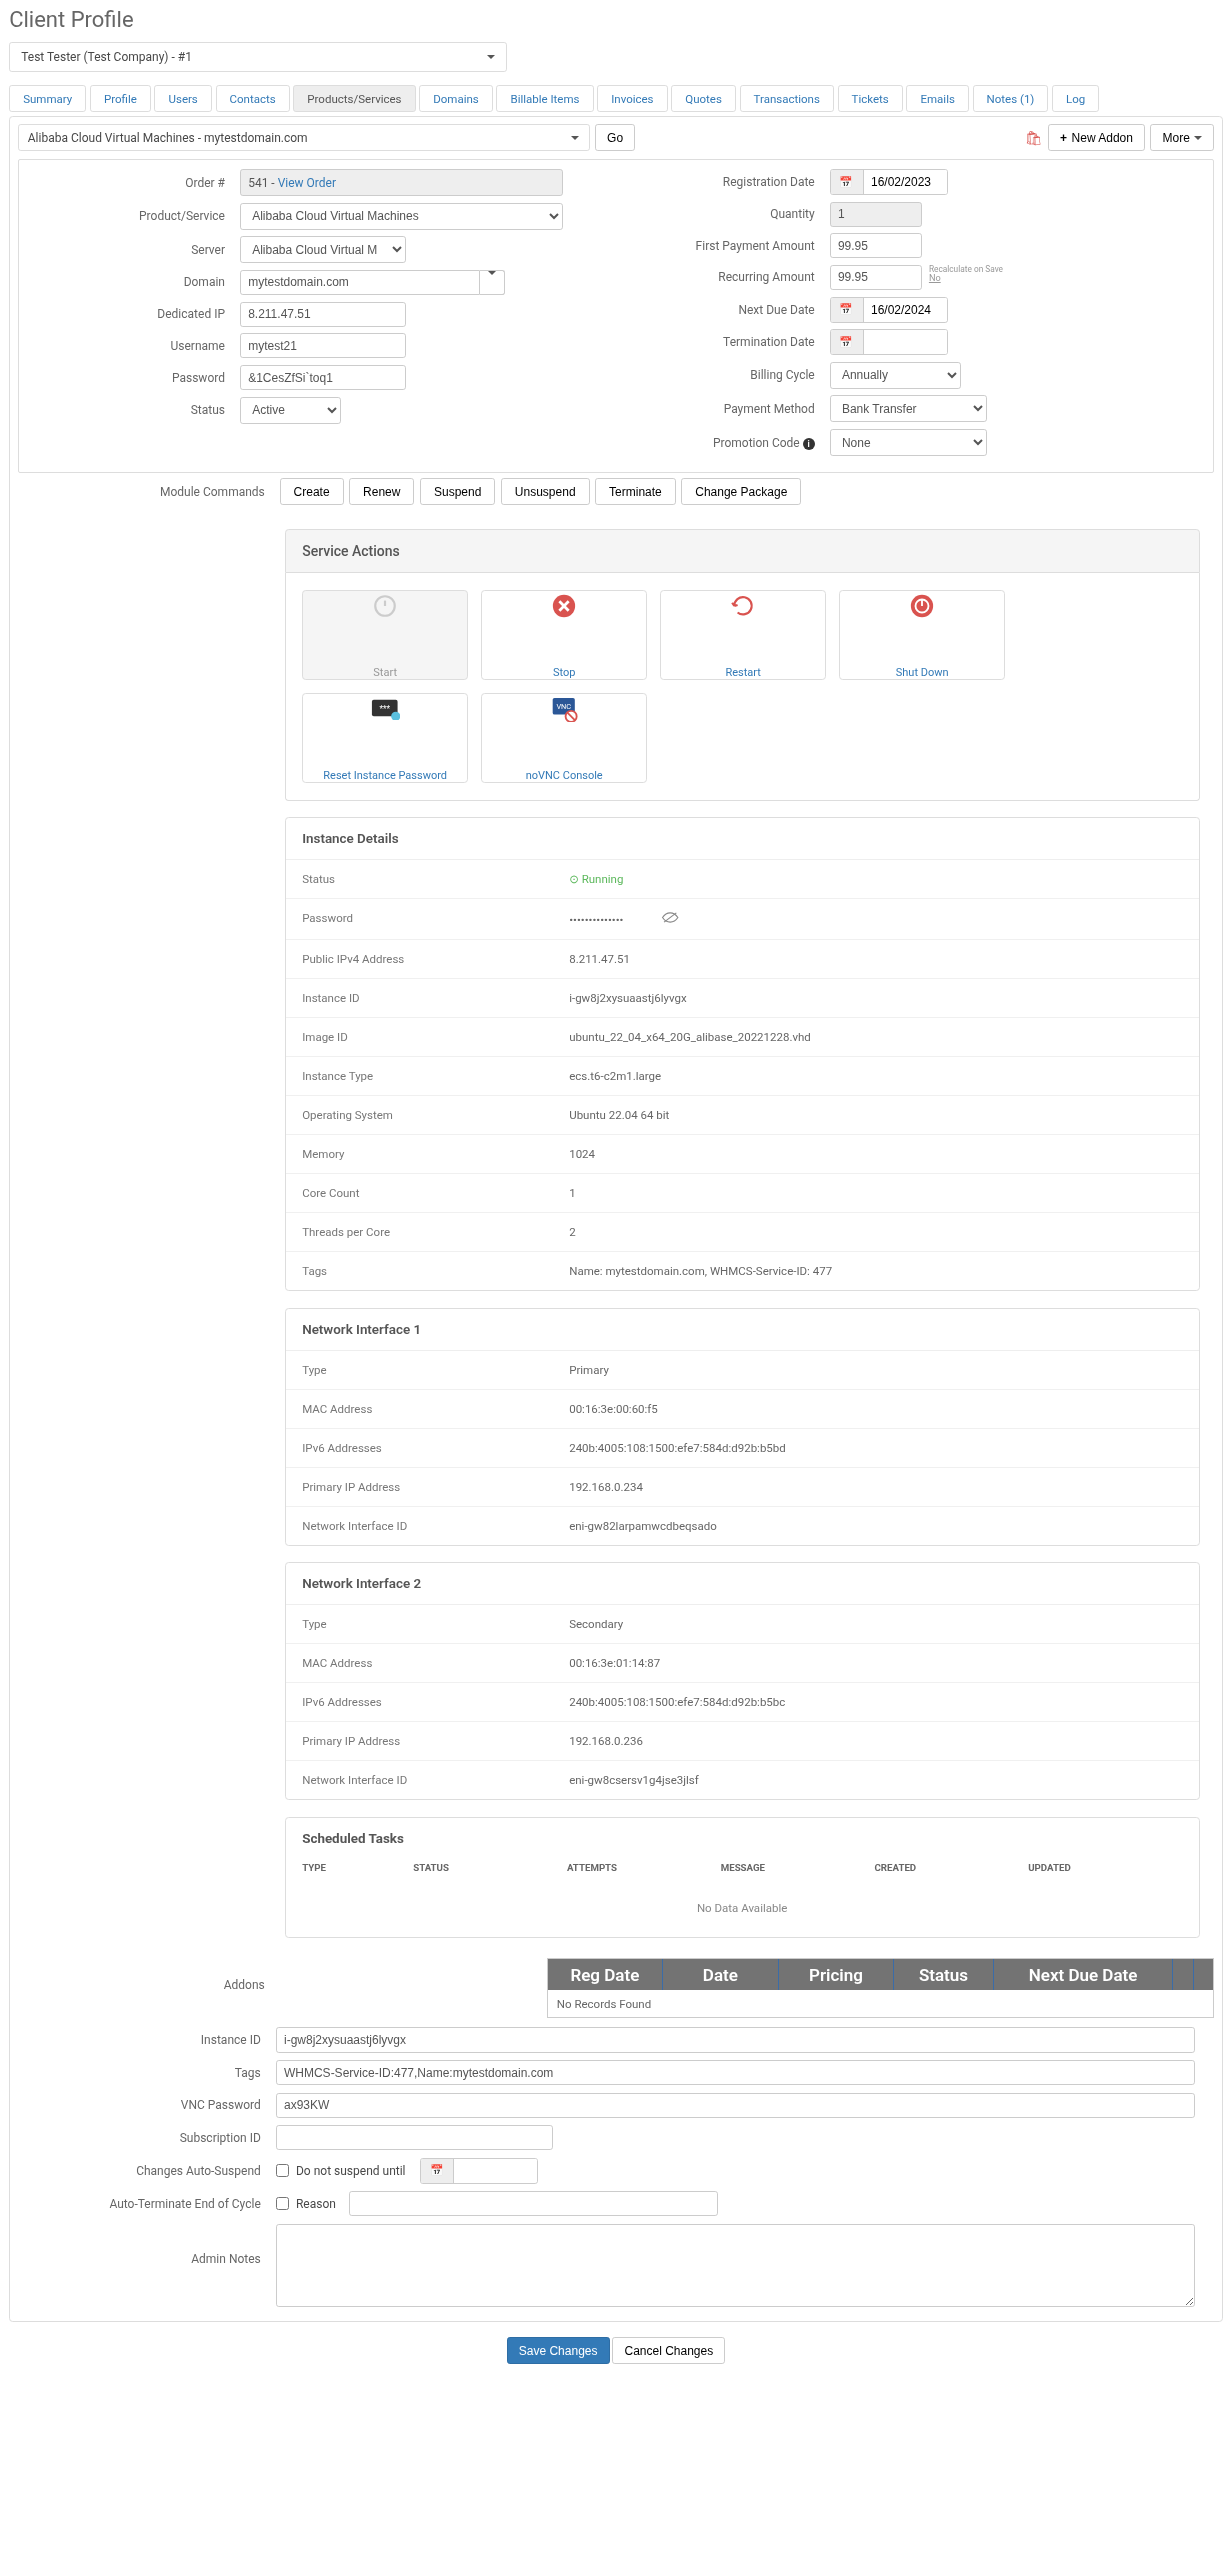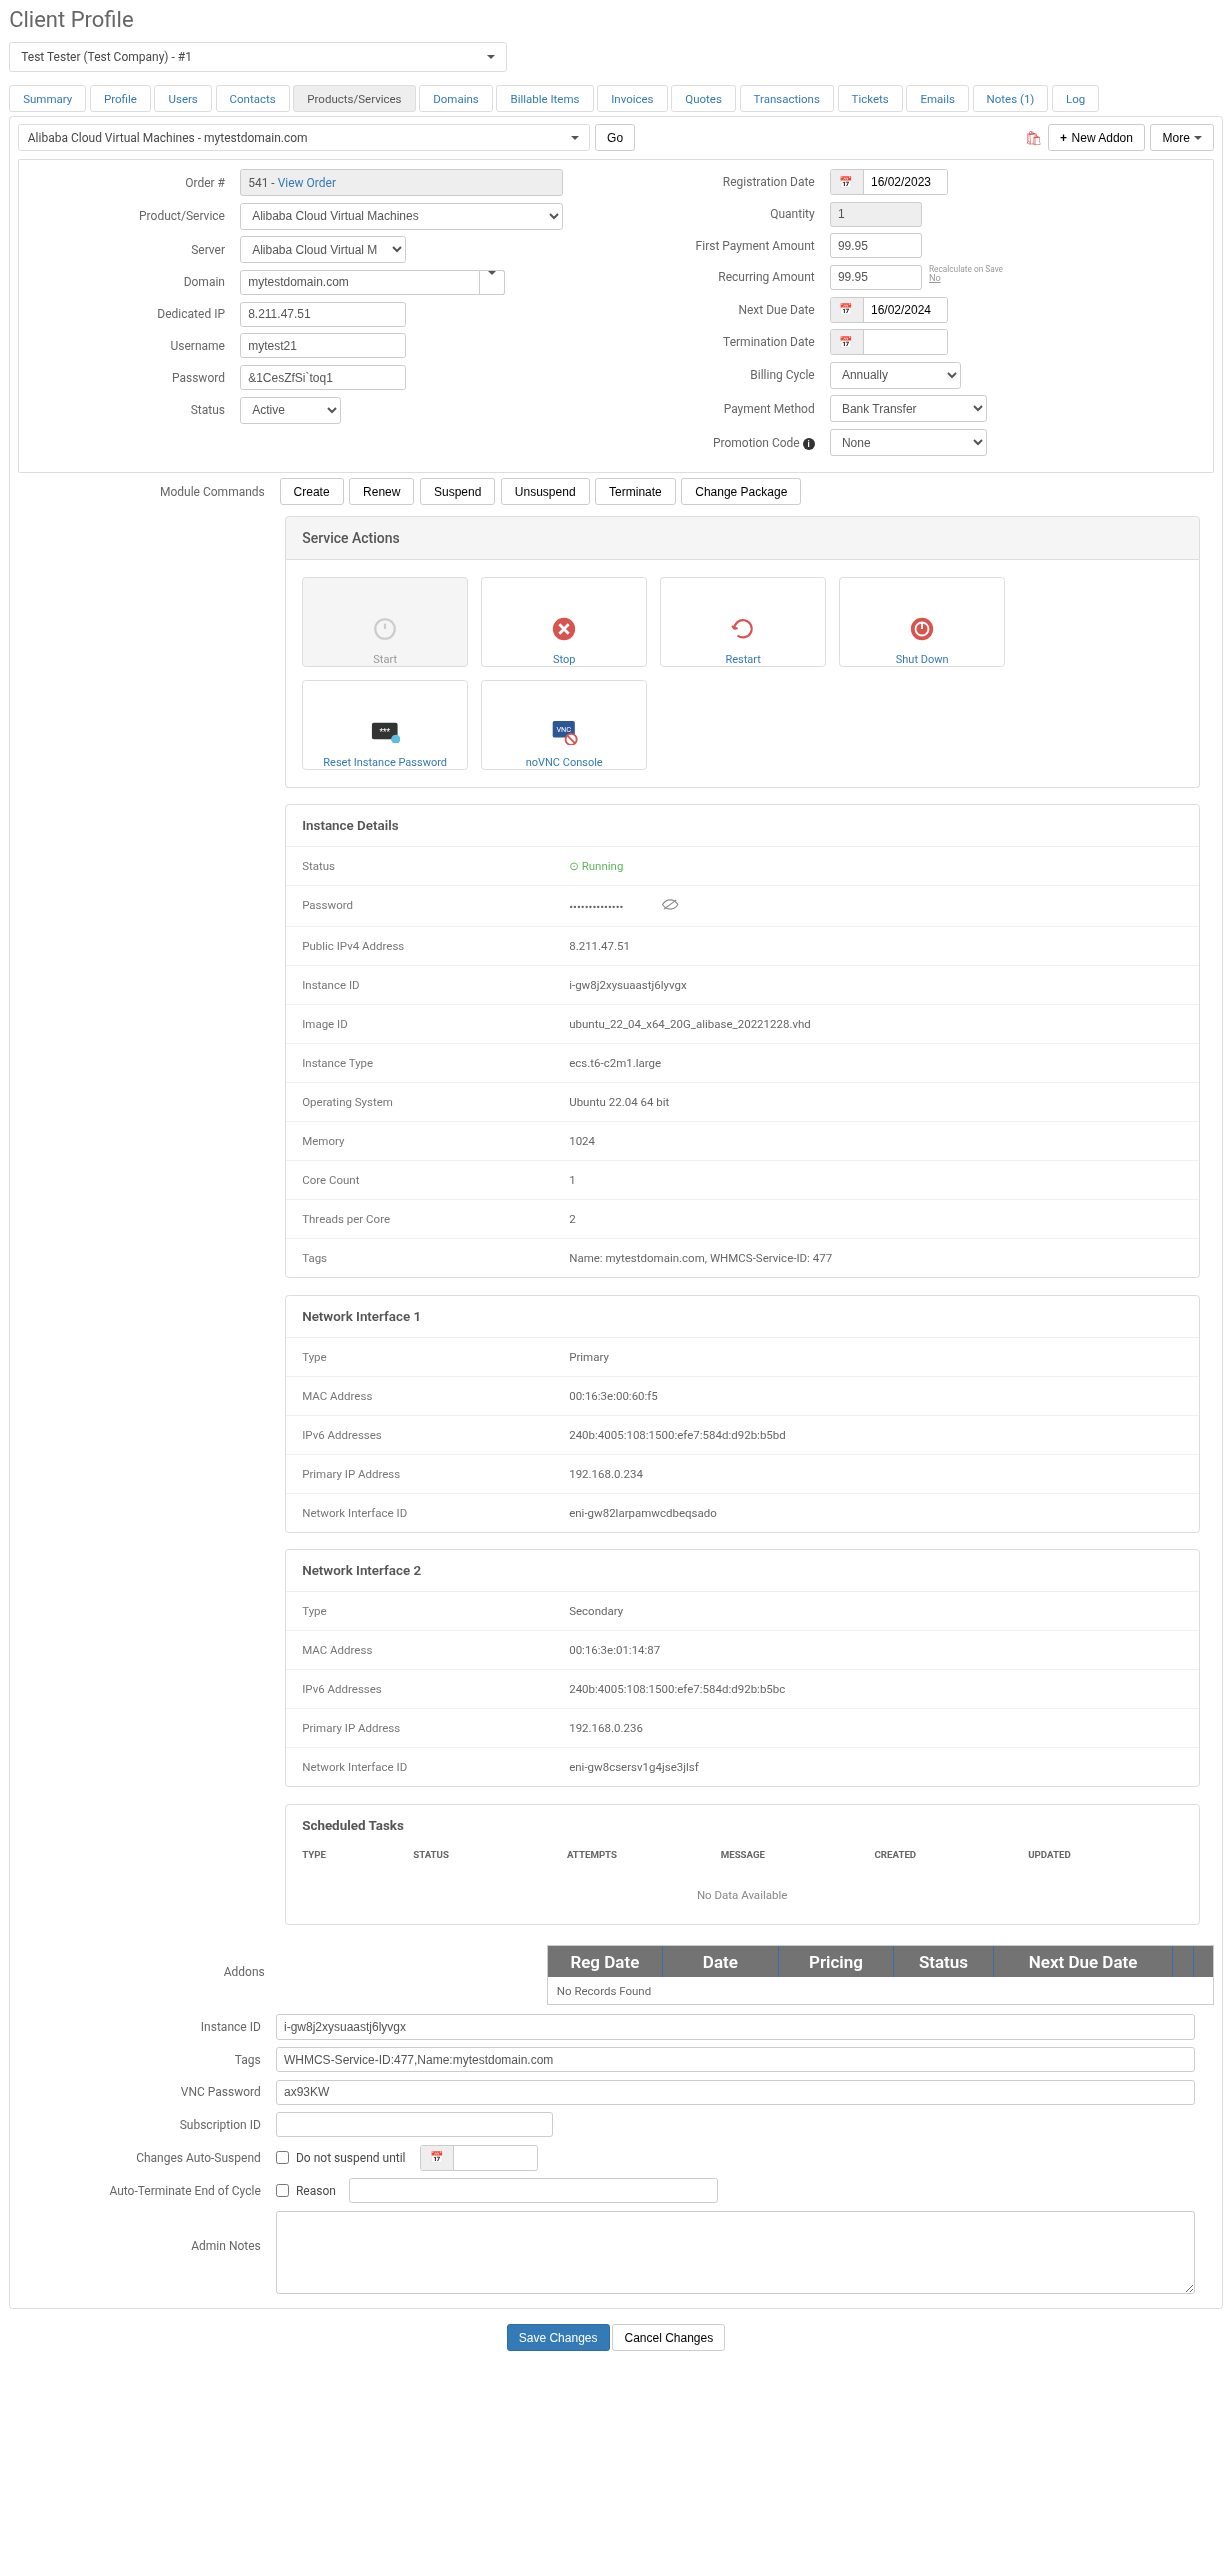--- a/index.html
+++ b/index.html
@@ -30,24 +30,24 @@
 .sel.w180{width:166px}
 .sel.w110{width:101px}
 .date-input{display:inline-flex;align-items:center;border:0.9px solid #ccc;border-radius:2.8px;overflow:hidden}
 .date-ico{padding:5.5px 9.2px;background:#eee;border-right:0.9px solid #ccc;color:#888;font-size:11px}
 .date-input input{border:0;padding:4.6px 7.4px;font-size:12px;width:83px}
 .recalc{font-size:8.3px;color:#999;margin-left:7.4px;line-height:1;display:inline-block}
 .recalc u{display:block;text-decoration:underline;font-size:9.2px}
 .link{color:#337ab7;text-decoration:none}
 .mod-cmds{display:flex;align-items:center;margin-top:5.5px}
 .mod-cmds .btn{margin-right:5.5px;padding:5.5px 13px}
-.svc-panel{margin-top:11px;margin-left:267px;margin-right:14.8px}
+.svc-panel{margin-top:24px;margin-left:267px;margin-right:14.8px}
 .svc-header{background:#f5f5f5;border:0.9px solid #ddd;border-radius:3.7px 3.7px 0 0;padding:13px 16.6px;font-size:14px;font-weight:500;color:#555}
 .svc-body{border:0.9px solid #ddd;border-top:0;border-radius:0 0 3.7px 3.7px;padding:16.6px;display:flex;flex-wrap:wrap;gap:13px}
-.action-card{width:166px;height:90px;border:0.9px solid #ddd;border-radius:3.7px;display:flex;flex-direction:column;align-items:center;justify-content:flex-end;gap:9.2px;cursor:pointer}
+.action-card{width:166px;height:90px;border:0.9px solid #ddd;border-radius:3.7px;display:flex;flex-direction:column;align-items:center;justify-content:space-between;gap:9.2px;cursor:pointer}
 .action-card.disabled{background:#f5f5f5}
 .action-ico{width:29.5px;height:29.5px;display:flex;align-items:center;justify-content:center}
 .action-lbl{font-size:11px;color:#337ab7}
 .action-card.disabled .action-lbl{color:#999}
 .detail-panel{margin-top:16.6px;margin-left:267px;margin-right:14.8px;border:0.9px solid #ddd;border-radius:3.7px}
 .detail-header{padding:13px 16.6px;font-size:13.4px;font-weight:600;color:#555;border-bottom:0.9px solid #eee}
 .drow{display:flex;padding:12px 16.6px;border-bottom:0.9px solid #f0f0f0;font-size:11.5px}
 .drow:last-child{border-bottom:0}
 .dlabel{width:267px;color:#777}
 .dval{flex:1;color:#666}

